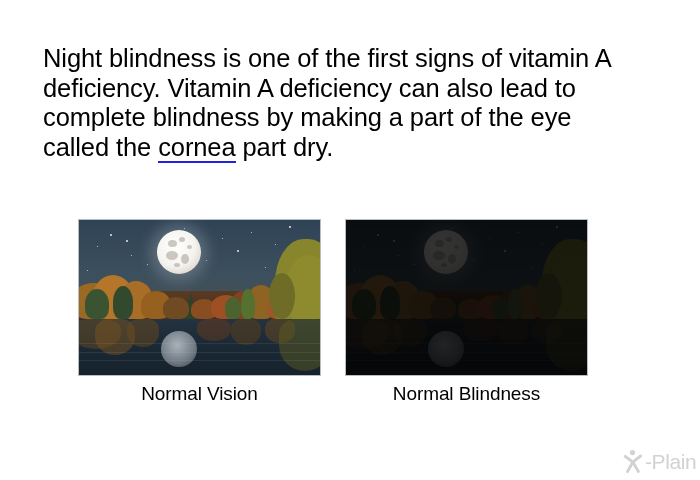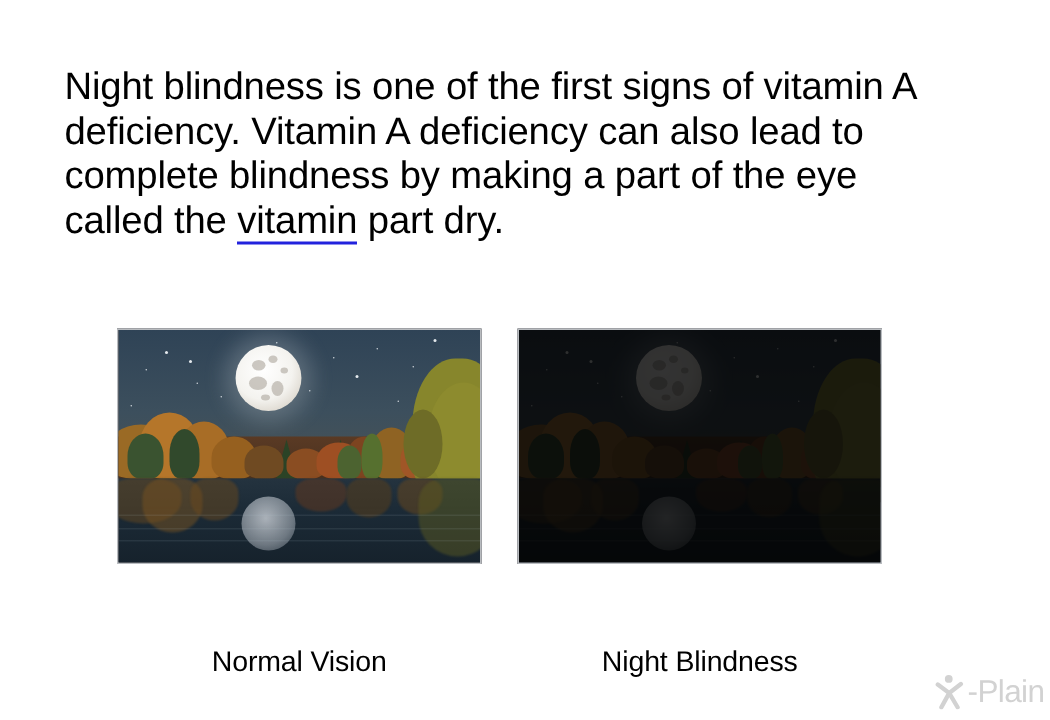--- a/index.html
+++ b/index.html
@@ -159,21 +159,20 @@
 
   
   .caption {
     position: absolute;
     top: 164px;
     width: 243px;
     text-align: center;
     font-size: 19px;
     color: #000000;
     letter-spacing: -0.1px;
-    margin-top: 48px;
   }
 
   
   .logo {
     position: absolute;
     left: 623px;
     top: 448px;
     display: flex;
     align-items: center;
     height: 26px;
@@ -181,21 +180,21 @@
   .logo-text {
     font-size: 21px;
     color: #d2d2d2;
     letter-spacing: -0.4px;
     line-height: 1;
   }
 </style>
 </head>
 <body>
 
-<div class="body-text"><span>Night blindness is one of the first signs of vitamin A deficiency. Vitamin A deficiency can also lead to complete blindness by making a part of the eye called the </span><span class="link-term">vitamin</span><span> part dry.</span></div>
+<div class="body-text"><span>Night blindness is one of the first signs of vitamin A deficiency. Vitamin A deficiency can also lead to complete blindness by making a part of the eye called the </span><span class="link-term">cornea</span><span> part dry.</span></div>
 
 <div class="figures">
 
   <div class="figure left">
     <div class="scene-frame">
       <div class="scene">
         <div class="sky"></div>
 
         <div class="star" style="left:18px;  top:26px;"></div>
         <div class="star big" style="left:31px;  top:14px;"></div>
@@ -336,21 +335,21 @@
           <div class="refl" style="left:152px; width:30px; height:26px; background:#5f4018;"></div>
           <div class="refl" style="left:186px; width:30px; height:24px; background:#6f4a1c;"></div>
           <div class="refl" style="left:200px; width:52px; height:52px; background:#5d5c21; border-radius:30% 30% 50% 50%;"></div>
           <div class="water-moon"></div>
           <div class="ripple" style="top:42%;"></div>
           <div class="ripple" style="top:58%;"></div>
           <div class="ripple" style="top:74%;"></div>
         </div>
       </div>
     </div>
-    <div class="caption">Night Blindness</div>
+    <div class="caption">Normal Blindness</div>
   </div>
 
 </div>
 
 <div class="logo">
   <svg width="22" height="24" viewBox="0 0 22 24">
     <circle cx="9.5" cy="3.6" r="2.6" fill="#d2d2d2"></circle>
     <path d="M2.2 7.4 L9.8 13.0 L4.6 22.5" stroke="#d2d2d2" stroke-width="2.9" fill="none" stroke-linecap="round"></path>
     <path d="M17.6 7.0 L9.8 13.0 L15.4 22.5" stroke="#d2d2d2" stroke-width="2.9" fill="none" stroke-linecap="round"></path>
   </svg>

